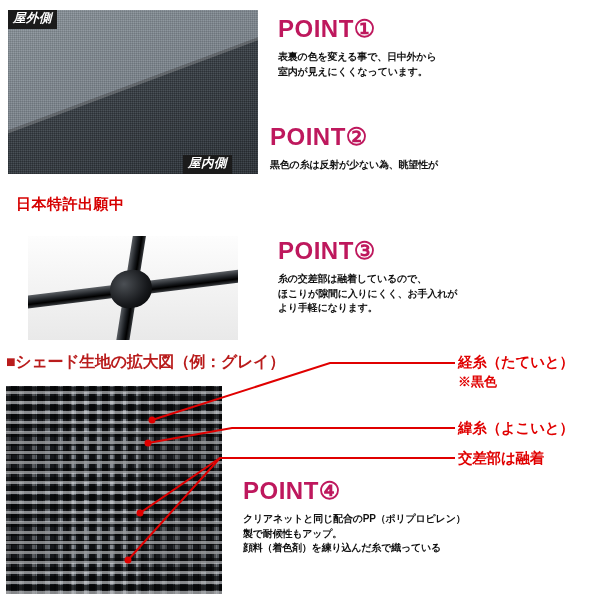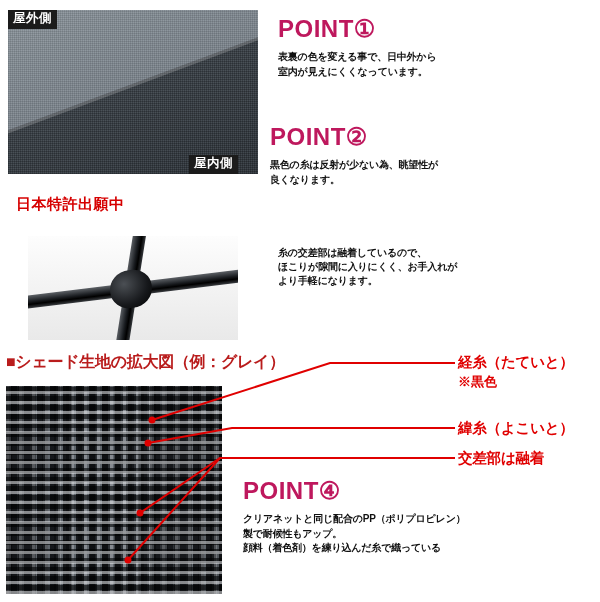--- a/index.html
+++ b/index.html
@@ -74,23 +74,24 @@
   }
   .tag {
     position: absolute;
     background: #1b1b1b;
     color: #ffffff;
     font-size: 12.5px;
     font-weight: bold;
     padding: 2px 5px 3px 5px;
     letter-spacing: 0.5px;
     line-height: 1.1;
+    font-style: italic;
   }
   .tag-outside { left: 8px; top: 10px; }
-  .tag-inside  { left: 189px; top: 155px; }
+  .tag-inside  { left: 183px; top: 155px; }
 
   .patent {
     position: absolute;
     left: 16px;
     top: 186px;
     color: #d60000;
     font-size: 15px;
     font-weight: bold;
     letter-spacing: 0.5px;
     margin-top: 9px;
@@ -217,25 +218,25 @@
     <div class="body-text" style="margin-top:8px;">
       <div>表裏の色を変える事で、日中外から</div>
       <div>室内が見えにくくなっています。</div>
     </div>
   </div>
 
   <div class="blk" style="left:270px; top:124px;">
     <div class="point-head">POINT②</div>
     <div class="body-text" style="margin-top:8px;">
       <div>黒色の糸は反射が少ない為、眺望性が</div>
-      <div>良くなります。</div>
     </div>
   </div>
 
   <div class="blk" style="left:278px; top:238px;">
+    <div class="point-head">POINT③</div>
     <div class="body-text" style="margin-top:8px;">
       <div>糸の交差部は融着しているので、</div>
       <div>ほこりが隙間に入りにくく、お手入れが</div>
       <div>より手軽になります。</div>
     </div>
   </div>
 
   <div class="knot-photo">
     <div class="knot-strand-a"></div>
     <div class="knot-strand-b"></div>

